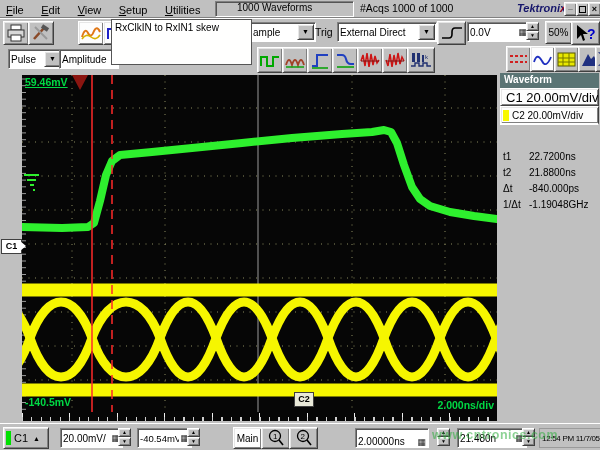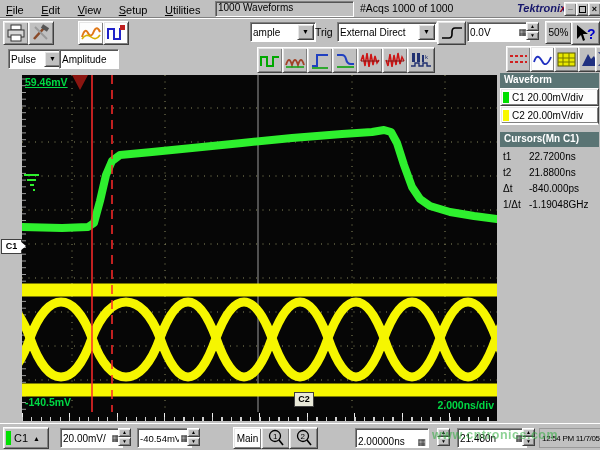--- a/index.html
+++ b/index.html
@@ -40,21 +40,21 @@
 
   <div class="abs menu-bar">
     <span class="menu-item">File</span>
     <span class="menu-item">Edit</span>
     <span class="menu-item">View</span>
     <span class="menu-item">Setup</span>
     <span class="menu-item">Utilities</span>
     <span class="menu-item">Help</span>
   </div>
   <div class="abs sunken" style="left:215px;top:1px;width:137px;height:14px;background:#c0c0c0;">
-    <div style="font-size:10px;padding:0 2px;">1000 Waveforms</div>
+    <div style="font-size:10px;padding:0 21px;">1000 Waveforms</div>
   </div>
   <div class="abs" style="left:360px;top:2px;font-size:10.5px;">#Acqs  1000 of 1000</div>
   <div class="abs" style="left:517px;top:2px;font-size:11px;font-weight:bold;font-style:italic;color:#16166b;">
     <span>Tektronix</span><span style="color:#c00;margin-left:-4px;">⁄</span>
   </div>
   <div class="abs raised tbtn" style="left:564px;top:2px;width:11px;height:12px;font-size:8px;font-weight:bold;">
       <span style="margin-top:-6px;">_</span>
     </div>
   <div class="abs raised tbtn" style="left:576px;top:2px;width:11px;height:12px;">
       <span style="display:block;width:5px;height:5px;border:1px solid #000;"></span>
@@ -201,20 +201,23 @@
     <svg width="21" height="20" viewBox="0 0 21 20">
       <polygon points="2,17 8,5 11,10 14,7 19,17" fill="#203080"></polygon>
     </svg>
   </div>
   <div class="abs raised tbtn" style="left:595px;top:46px;width:23px;height:24px;">
     <svg width="21" height="20" viewBox="0 0 21 20">
       <path d="M3 4 H16 L3 16 H16 Z" fill="none" stroke="#203080" stroke-width="1.6"></path>
     </svg>
   </div>
 
+  <div class="abs" style="left:111px;top:19px;width:139px;height:44px;background:#fffffe;border:1px solid #555;z-index:30;">
+    <div style="font-size:10px;padding:2px 3px;">RxClkIN to RxIN1 skew</div>
+  </div>
 
   <div class="abs" style="left:22px;top:75px;width:475px;height:337px;background:#060606;">
     <svg id="scope-svg" width="475" height="337" viewBox="0 0 475 337">
       <g id="grid">
           <line x1="0" y1="33" x2="475" y2="33" stroke="#8a8a5e" stroke-width="1" stroke-dasharray="1 5.5"></line>
           <line x1="0" y1="67" x2="475" y2="67" stroke="#8a8a5e" stroke-width="1" stroke-dasharray="1 5.5"></line>
           <line x1="0" y1="101" x2="475" y2="101" stroke="#8a8a5e" stroke-width="1" stroke-dasharray="1 5.5"></line>
           <line x1="0" y1="135" x2="475" y2="135" stroke="#8a8a5e" stroke-width="1" stroke-dasharray="1 5.5"></line>
           <line x1="0" y1="169" x2="475" y2="169" stroke="#8a8a5e" stroke-width="1" stroke-dasharray="1 5.5"></line>
           <line x1="0" y1="203" x2="475" y2="203" stroke="#8a8a5e" stroke-width="1" stroke-dasharray="1 5.5"></line>
@@ -246,27 +249,26 @@
        background-image:repeating-linear-gradient(90deg,#cfcfcf 0 1px,transparent 1px 9.5px),repeating-linear-gradient(90deg,#f0f0f0 0 1px,transparent 1px 47.5px);
        background-size:100% 4px,100% 8px;background-position:left bottom,left bottom;background-repeat:no-repeat;"></div>
 
   <div class="abs marker-box" style="left:1px;top:239px;width:19px;height:13px;z-index:5;">C1</div>
   <div class="abs" style="left:20px;top:241px;width:0;height:0;border-left:6px solid #fff;border-top:5px solid transparent;border-bottom:5px solid transparent;z-index:5;"></div>
 
   <div class="abs" style="left:497px;top:73px;width:103px;height:350px;background:#c0c0c0;text-decoration:underline;">
     <div class="abs hdr" style="left: 3px; top: 0px; width: 91px; height: 13px; background: rgb(90, 116, 116);" id="hdr-waveform">Waveform</div>
     <div class="abs raised fld btn-white" style="left:3px;top:15px;width:93px;height:16px;">
       <span class="swatch" style="display: inline-block; width: 6px; height: 11px; margin-right: 3px; background: rgb(0, 224, 0);"></span>
-      <span style="font-size:10px;">C1 20.00mV/div</span>
+      <span style="font-size:13px;">C1 20.00mV/div</span>
     </div>
     <div class="abs raised fld btn-white" style="left:3px;top:33px;width:93px;height:16px;border-bottom:2px solid #fff;">
       <span class="swatch" style="display: inline-block; width: 6px; height: 11px; margin-right: 3px; background: rgb(248, 248, 0);"></span>
       <span style="font-size:10px;">C2 20.00mV/div</span>
     </div>
-    <div class="abs hdr" style="left: 3px; top: 59px; width: 91px; height: 13px; background: rgb(90, 116, 116);" id="hdr-cursors">Cursors(Mn C1)</div>
     <div class="abs" style="left:3px;top:75px;width:95px;">
       <div class="ro-row">
         <span class="ro-label">t1</span>
         <span>22.7200ns</span>
       </div>
       <div class="ro-row">
         <span class="ro-label">t2</span>
         <span>21.8800ns</span>
       </div>
       <div class="ro-row">

